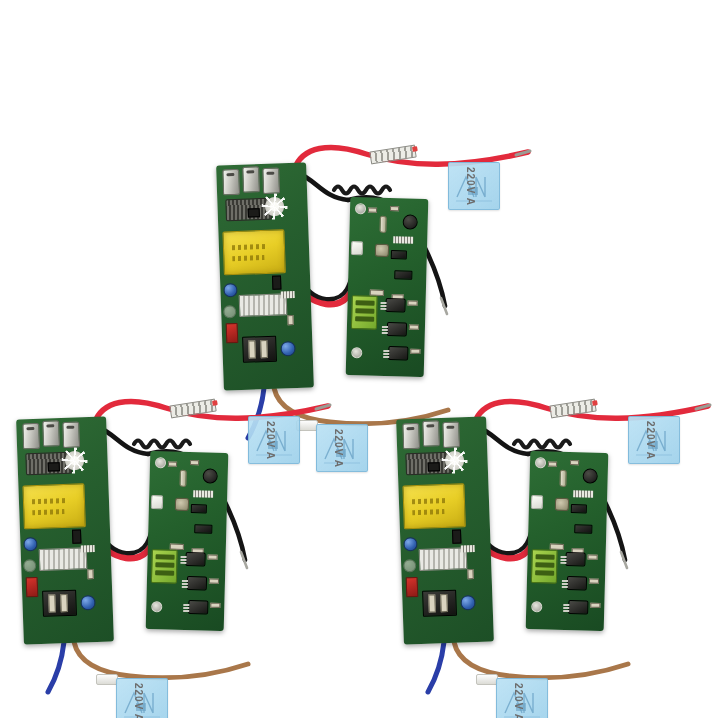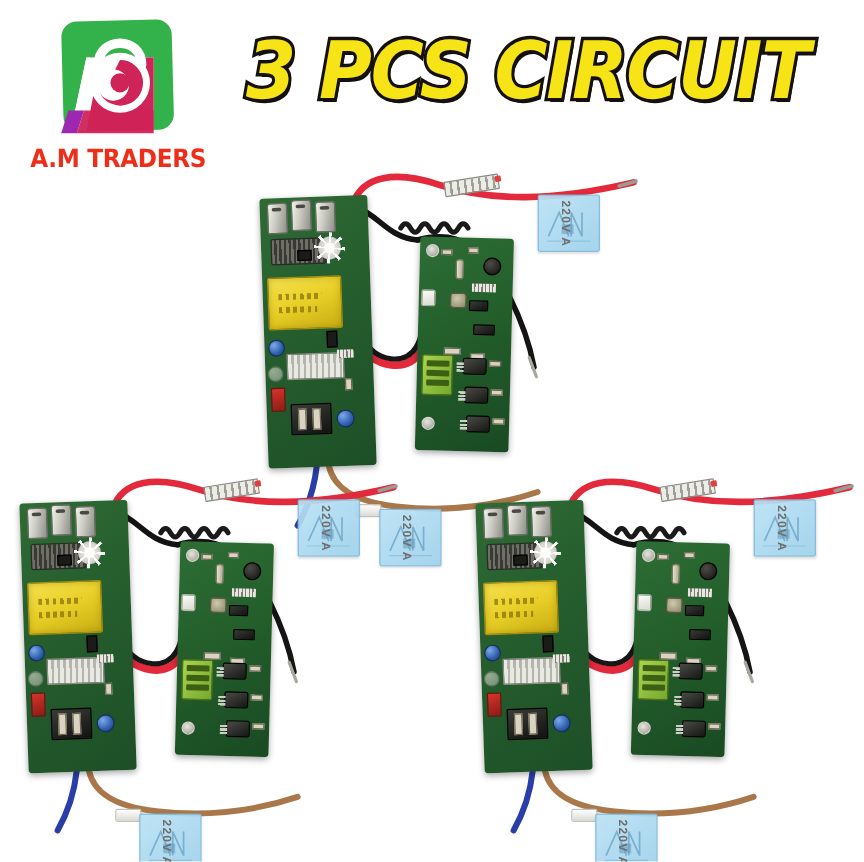--- a/index.html
+++ b/index.html
@@ -120,41 +120,21 @@
       background:repeating-linear-gradient(92deg,#ecece6 0 4px,#9e9e97 4px 6px);
       border:1px solid #8b8b84;transform:rotate(-9deg);}
   .connector::after{content:"";position:absolute;right:-3px;top:1px;width:5px;height:5px;
       background:#e04040;border-radius:1px;}
 </style>
 </head>
 <body>
 
 <div class="stage">
 
-  <div class="logo-wrap">
-    <div class="logo-mark">
-      <svg viewBox="0 0 108 104" width="108" height="104">
-        <rect x="10" y="3" width="92" height="92" rx="13" ry="13" fill="#33b14a" transform="rotate(-1.5 56 49)"></rect>
-        <path d="M17 95 L30 34 L86 34 L86 95 Z" fill="#ffffff"></path>
-        <path d="M33 34 L30 95 L86 95 L86 34 Z" fill="#cf2458"></path>
-        <path d="M17 95 L30 34 L42 34 L30 95 Z" fill="#ffffff"></path>
-        <path d="M15 78 L28 78 L22 97 L9 97 Z" fill="#9c27b0"></path>
-        <path d="M28 78 L86 78 L86 97 L22 97 Z" fill="#cf2458" opacity="0.95"></path>
-        <path d="M40 40 C40 16, 76 16, 76 40" fill="none" stroke="#ffffff" stroke-width="8" stroke-linecap="round"></path>
-        <circle cx="58" cy="55" r="25" fill="#ffffff"></circle>
-        <path d="M58 36 a19 19 0 1 1 -17 27 a13 13 0 1 0 13 -19" fill="#cf2458"></path>
-        <circle cx="58" cy="55" r="8" fill="#cf2458"></circle>
-      </svg>
-    </div>
-    <div class="logo-caption">A.M TRADERS</div>
-  </div>
-
-  <div class="title-wrap">
-    <div class="title-txt">3 PCS CIRCUIT</div>
-  </div>
+
 
   <div class="asm" id="asm1" style="left:198px;top:138px;">
       <svg class="wires" viewBox="0 0 330 300">
         <path d="M96 32 C104 8, 132 4, 168 16 C212 30, 262 30, 330 14" stroke="#e22a3c" stroke-width="5.5" fill="none" stroke-linecap="round"></path>
         <path d="M318 17 L332 13" stroke="#9b9b93" stroke-width="3" fill="none" stroke-linecap="round"></path>
         <path d="M100 35 C118 42, 126 60, 150 62" stroke="#141414" stroke-width="4.6" fill="none" stroke-linecap="round"></path>
         <path d="M150 62 C186 52, 206 70, 226 108 C236 128, 243 146, 247 168" stroke="#141414" stroke-width="4.6" fill="none" stroke-linecap="round"></path>
         <path d="M243 160 L249 176" stroke="#a7a7a0" stroke-width="2.6" fill="none" stroke-linecap="round"></path>
         <path d="M136 52 q4 -7 8 0 q4 7 8 0 q4 -7 8 0 q4 7 8 0 q4 -7 8 0 q4 7 8 0 q4 -7 8 0" stroke="#1a1a1a" stroke-width="4.2" fill="none" stroke-linecap="round"></path>
         <path d="M92 100 C92 132, 100 162, 128 166 C150 169, 160 150, 160 118" stroke="#e22a3c" stroke-width="6.5" fill="none" stroke-linecap="round"></path>

